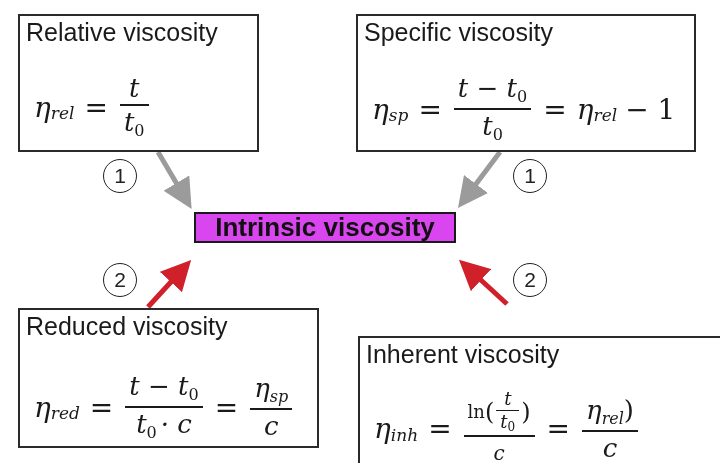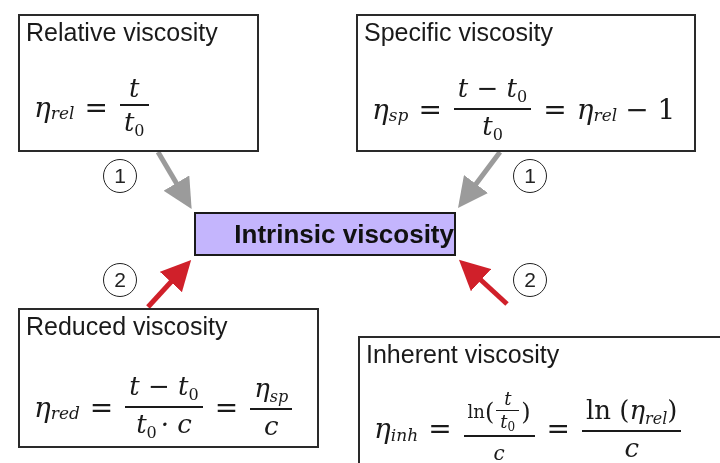--- a/index.html
+++ b/index.html
@@ -8,21 +8,21 @@
   .box-title { position:absolute; left:6px; top:2px; font-family:"Liberation Sans", sans-serif; font-size:25px; color:#1a1a1a; white-space:nowrap; }
   .eq { position:absolute; font-family:"DejaVu Serif", serif; font-style:italic; color:#1a1a1a; display:flex; align-items:center; white-space:nowrap; }
   .eq .sym { font-size:28px; }
   .eq .sub { font-size:17px; position:relative; top:6px; }
   .eq .op { font-style:normal; font-size:28px; margin:0 10px; }
   .frac { display:inline-flex; flex-direction:column; align-items:center; margin:0 2px; }
   .frac .num, .frac .den { font-size:26px; line-height:32px; padding:0 4px; display:flex; align-items:baseline; }
   .frac .bar { height:2px; background:#1a1a1a; align-self:stretch; }
   .sub0 { font-size:16px; font-style:normal; position:relative; top:5px; }
   .upright { font-style:normal; }
-  .center-box { position:absolute; left:194px; top:212px; width:262px; height:44px; border:2px solid #1a1a1a; box-sizing:border-box; display:flex; align-items:center; justify-content:flex-end; background:#c4b5fd; }
+  .center-box { position:absolute; left:194px; top:212px; width:262px; height:31px; border:2px solid #1a1a1a; box-sizing:border-box; display:flex; align-items:center; justify-content:center; background:#d946ef; }
   .center-label { font-family:"Liberation Sans", sans-serif; font-weight:bold; font-size:26px; color:#111; }
   .circle { position:absolute; width:34px; height:34px; border:1.5px solid #222; border-radius:50%; box-sizing:border-box; display:flex; align-items:center; justify-content:center; font-family:"Liberation Sans", sans-serif; font-size:21px; color:#222; background:#fff; }
   svg.arrows { position:absolute; left:0; top:0; }
   .small .num, .small .den { font-size:18px; line-height:22px; }
 </style>
 </head>
 <body>
 
 <svg class="arrows" width="720" height="463">
   <defs>
@@ -146,21 +146,20 @@
         <span class="upright" style="font-size:24px;">)</span>
       </span>
       <span class="bar"></span>
       <span class="den" style="font-size:20px;">
           <span>c</span>
         </span>
     </span>
     <span class="op">=</span>
     <span class="frac">
       <span class="num">
-          <span class="upright">ln (</span>
           <span>η</span>
           <span class="sub0" style="font-style:italic;">rel</span>
           <span class="upright">)</span>
         </span>
       <span class="bar"></span>
       <span class="den">
           <span>c</span>
         </span>
     </span>
   </div>

